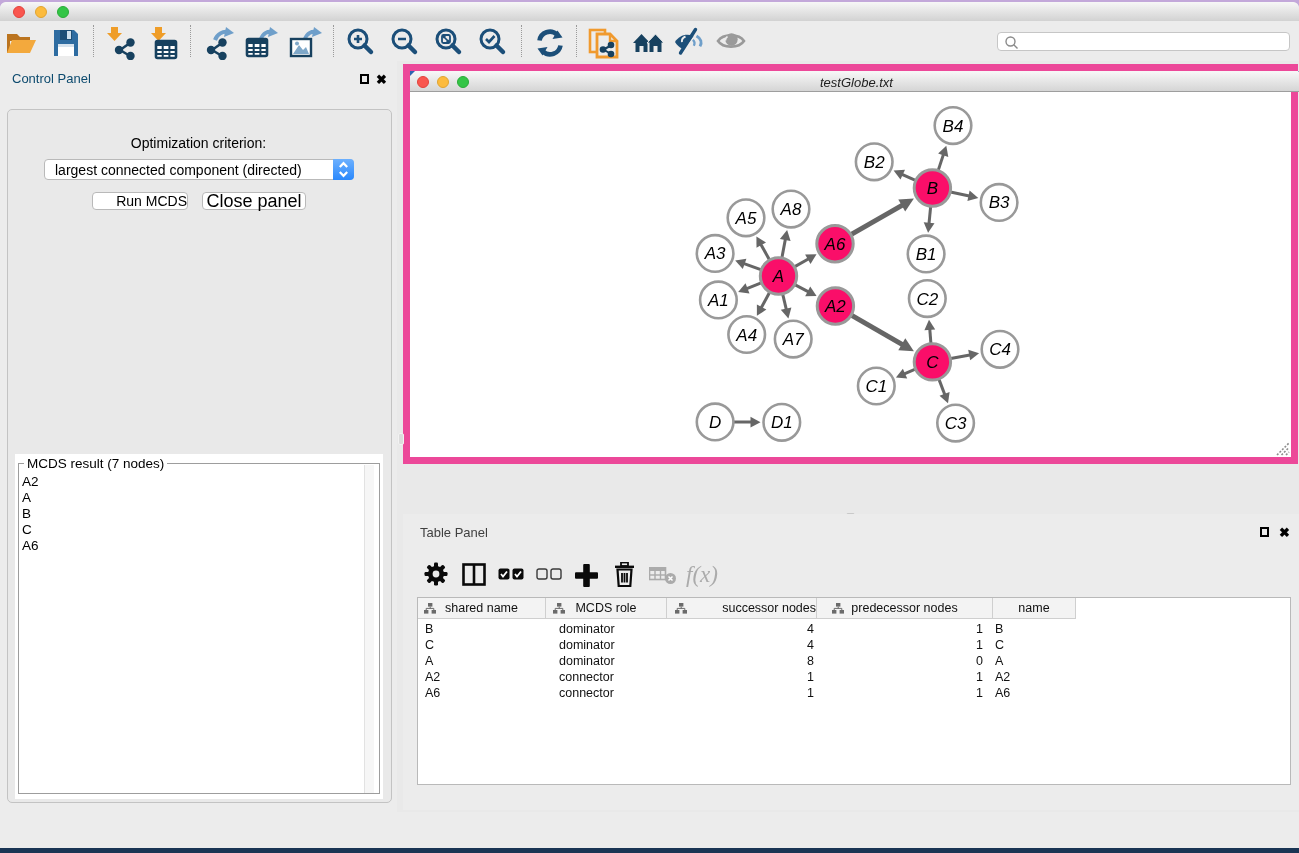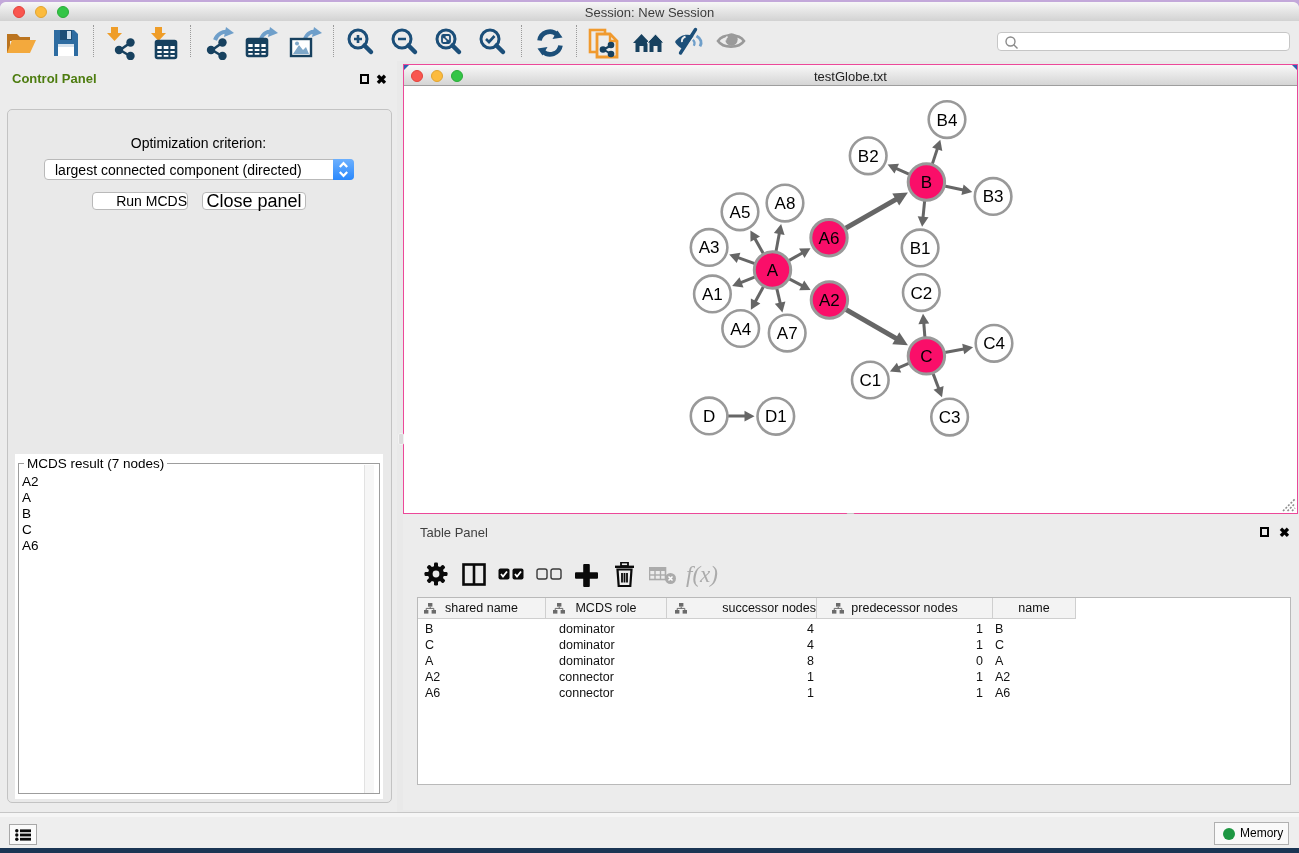--- a/index.html
+++ b/index.html
@@ -10,29 +10,29 @@
 #titlebar { position:absolute; left:0; top:0; width:1299px; height:20px; background:linear-gradient(#f7f7f7,#d2d2d2); border-bottom:1px solid #bdbdbd; border-radius:6px 6px 0 0; }
 .tl { position:absolute; width:12px; height:12px; border-radius:50%; top:4px; }
 #titlebar .title { position:absolute; left:0; right:0; top:3px; text-align:center; font-size:13px; color:#3c3c3c; }
 #toolbar { position:absolute; left:0; top:19px; width:1299px; height:40px; background:#ececec; }
 .sep { position:absolute; top:4px; height:32px; width:0; border-left:1px dotted #9a9a9a; }
 .ticon { position:absolute; top:5px; }
 #searchbox { position:absolute; left:997px; top:11px; width:293px; height:19px; background:#fff; border:1px solid #c6c6c6; border-radius:4px; }
 #desktop { position:absolute; left:0; top:59px; width:1299px; height:751px; background:#e9e9e9; }
 
 #cpanel { position:absolute; left:0; top:0; width:397px; height:751px; background:#ececec; }
-#cpanel .hdr { position:absolute; left:12px; top:10px; font-size:13px; color:#4d7c0f;font-weight:bold; }
+#cpanel .hdr { position:absolute; left:12px; top:10px; font-size:13px; color:#0c4a6e; }
 .tabrow { position:absolute; display:flex; z-index:3; }
 .tab { height:19px; border:1px solid #b4b4b4; border-left:none; background:#fff; color:#000; font-size:14px; text-align:center; line-height:17px; padding:0 10px; }
 .tab.first { border-left:1px solid #b4b4b4; border-radius:4px 0 0 4px; }
 .tab.last { border-radius:0 4px 4px 0; }
 .tab.sel { background:linear-gradient(#58a6fd,#2e8bfc); color:#fff; border-color:#2e7fd4; }
 #cpbox { position:absolute; left:7px; top:48px; width:385px; height:694px; background:#e9e9e9; border:1px solid #c3c3c3; border-radius:5px; }
 
-#netwin { position:absolute; left:403px; top:3px; width:895px; height:450px; background:#fff; border:1px solid #ec4899; }
+#netwin { position:absolute; left:403px; top:3px; width:895px; height:400px; background:#fff; border:7px solid #ec4899;font-style:italic; }
 #nettitle { position:absolute; left:0; top:0; width:893px; height:21px; background:linear-gradient(#f8f8f8,#d5d5d5); border-bottom:1px solid #9e9e9e; }
 #nettitle .title { position:absolute; left:0; right:0; top:4px; text-align:center; font-size:13px; color:#222; }
 
 #tpanel { position:absolute; left:403px; top:453px; width:896px; height:296px; background:#ececec; }
 #tpanel .hdr { position:absolute; left:17px; top:11px; font-size:13px; color:#404040; }
 #ttable { position:absolute; left:14px; top:83px; width:874px; height:188px; background:#fff; border:1px solid #b9b9b9; }
 .thead { position:absolute; top:0; height:21px; background:#f3f3f3; border-right:1px solid #cfcfcf; border-bottom:1px solid #cfcfcf; font-size:12.5px; color:#111; text-align:center; line-height:20px; }
 .trow { position:absolute; font-size:12.5px; color:#111; height:16px; line-height:16px; }
 
 #btabs { position:absolute; display:flex; left:270px; top:278px; }
@@ -43,21 +43,20 @@
 .x-ic { position:absolute; font-size:13px; font-weight:bold; color:#000; line-height:10px; }
 </style>
 </head>
 <body>
 <div id="root">
 <div id="win">
   <div id="titlebar">
     <div class="tl" style="left:13px; background:#f9564f; border:1px solid #e2423c;"></div>
     <div class="tl" style="left:35px; background:#fcbb3e; border:1px solid #e0a431;"></div>
     <div class="tl" style="left:57px; background:#34c547; border:1px solid #2aab38;"></div>
-    <div class="title">Session: New Session</div>
   </div>
   <div id="toolbar">
     <svg class="ticon" style="left:4px;" width="34" height="34" viewBox="0 0 34 34">
       <path d="M3 8 L13 8 L16 11 L26 11 L26 15 L3 15 Z" fill="#bb741f"></path>
       <path d="M3 27 L3 10 L6 10 L6 27 Z" fill="#bb741f"></path>
       <path d="M3 27 L8 14 L32 14 L26 27 Z" fill="#f3a93d"></path>
     </svg>
     <svg class="ticon" style="left:49px;" width="34" height="34" viewBox="0 0 34 34">
       <path d="M5 4 L25 4 L29 8 L29 30 L5 30 Z" fill="#2e6ca1"></path>
       <rect x="11" y="4" width="12" height="10" fill="#1d4e77"></rect>
@@ -442,34 +441,15 @@
         <div class="trow" style="left:399px; top:71px; width:166px; text-align:right;">1</div>
         <div class="trow" style="left:399px; top:87px; width:166px; text-align:right;">1</div>
         <div class="trow" style="left:577px; top:23px;">B</div>
         <div class="trow" style="left:577px; top:39px;">C</div>
         <div class="trow" style="left:577px; top:55px;">A</div>
         <div class="trow" style="left:577px; top:71px;">A2</div>
         <div class="trow" style="left:577px; top:87px;">A6</div>
       </div>
     </div>
   </div>
-  <div id="statusbar">
-    <div style="position:absolute; left:0; top:0; width:1299px; height:4px; background:#f5f5f5;"></div>
-    <div style="position:absolute; left:9px; top:11px; width:28px; height:21px; background:#fafafa; border:1px solid #a8a8a8;">
-      <svg style="position:absolute; left:5px; top:4px;" width="17" height="12" viewBox="0 0 17 12">
-        <g fill="#0a0a0a">
-          <circle cx="1.8" cy="1.8" r="1.7"></circle>
-              <rect x="5" y="0.4" width="11" height="2.8"></rect>
-          <circle cx="1.8" cy="6" r="1.7"></circle>
-              <rect x="5" y="4.6" width="11" height="2.8"></rect>
-          <circle cx="1.8" cy="10.2" r="1.7"></circle>
-              <rect x="5" y="8.8" width="11" height="2.8"></rect>
-        </g>
-      </svg>
-    </div>
-    <div style="position:absolute; left:1214px; top:9px; width:75px; height:23px; background:#f9f9f9; border:1px solid #b0b0b0; font-size:12px; line-height:21px;">
-      <div style="position:absolute; left:8px; top:5px; width:12px; height:12px; border-radius:50%; background:#1d9742;"></div>
-      <div style="position:absolute; left:25px;">Memory</div>
-    </div>
-  </div>
 </div>
 <div id="navy"></div>
 </div>
 
 </body></html>

